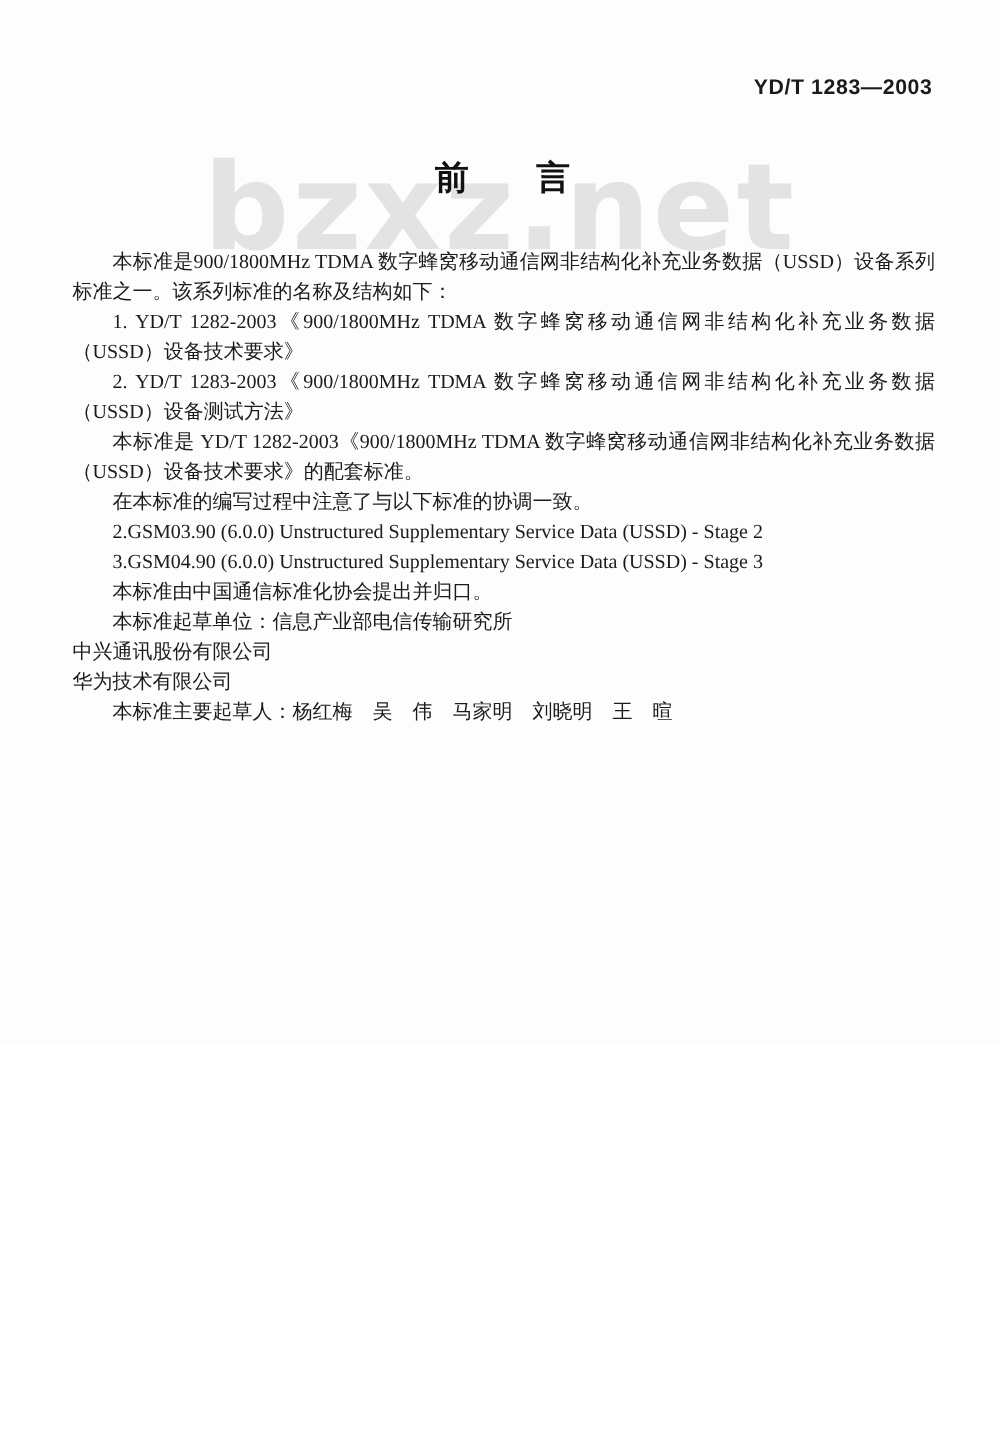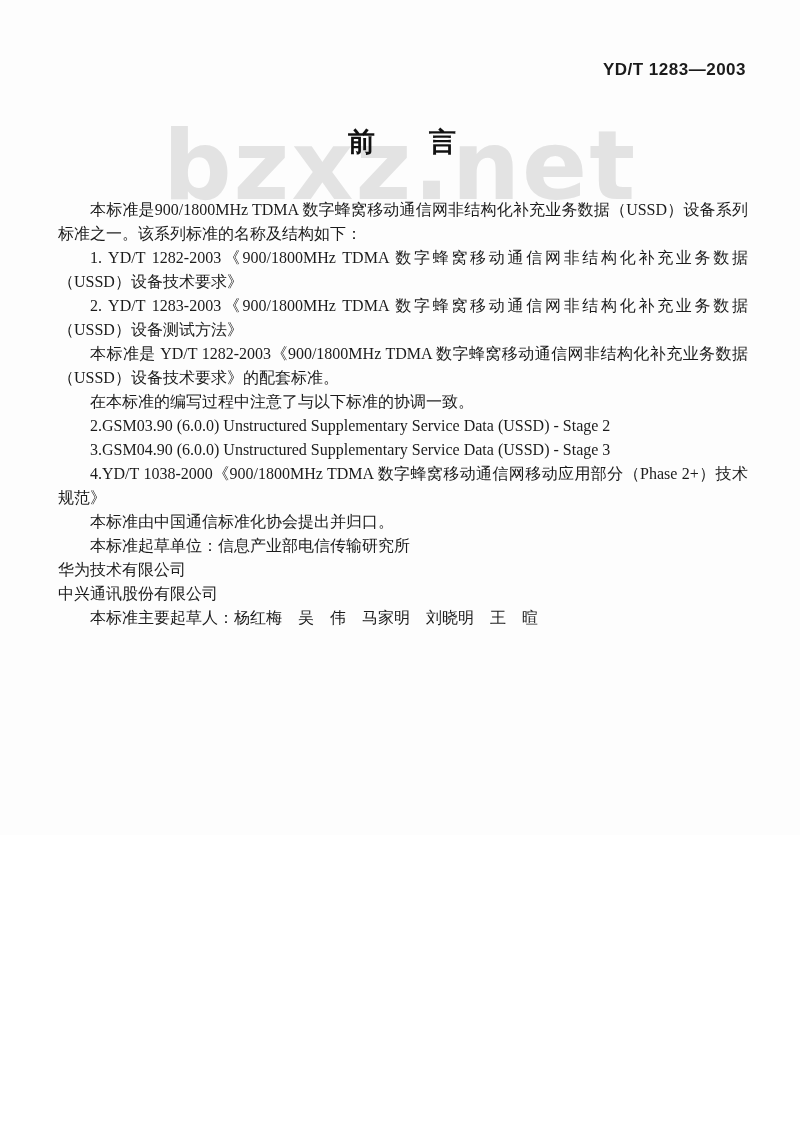--- a/index.html
+++ b/index.html
@@ -91,23 +91,22 @@
   <h1 class="page-title">前　　言</h1>
 
   <div class="content">
     <p class="p-indent">本标准是900/1800MHz TDMA 数字蜂窝移动通信网非结构化补充业务数据（USSD）设备系列标准之一。该系列标准的名称及结构如下：</p>
     <p class="p-indent">1. YD/T 1282-2003《900/1800MHz TDMA 数字蜂窝移动通信网非结构化补充业务数据（USSD）设备技术要求》</p>
     <p class="p-indent">2. YD/T 1283-2003《900/1800MHz TDMA 数字蜂窝移动通信网非结构化补充业务数据（USSD）设备测试方法》</p>
     <p class="p-indent">本标准是 YD/T 1282-2003《900/1800MHz TDMA 数字蜂窝移动通信网非结构化补充业务数据（USSD）设备技术要求》的配套标准。</p>
     <p class="p-indent">在本标准的编写过程中注意了与以下标准的协调一致。</p>
     <p class="p-indent">2.GSM03.90 (6.0.0) Unstructured Supplementary Service Data (USSD) - Stage 2</p>
     <p class="p-indent">3.GSM04.90 (6.0.0) Unstructured Supplementary Service Data (USSD) - Stage 3</p>
-    <p class="p-indent">4.YD/T 1038-2000《900/1800MHz TDMA 数字蜂窝移动通信网移动应用部分（Phase 2+）技术规范》</p>
     <p class="p-indent">本标准由中国通信标准化协会提出并归口。</p>
     <p class="p-indent">本标准起草单位：信息产业部电信传输研究所</p>
+    <p class="p-unit-cont">中兴通讯股份有限公司</p>
     <p class="p-unit-cont">华为技术有限公司</p>
-    <p class="p-unit-cont">中兴通讯股份有限公司</p>
     <p class="p-indent">本标准主要起草人：杨红梅　吴　伟　马家明　刘晓明　王　暄</p>
   </div>
 
   <div class="page-number">Ⅲ</div>
 
 </div>
 
 </body></html>

